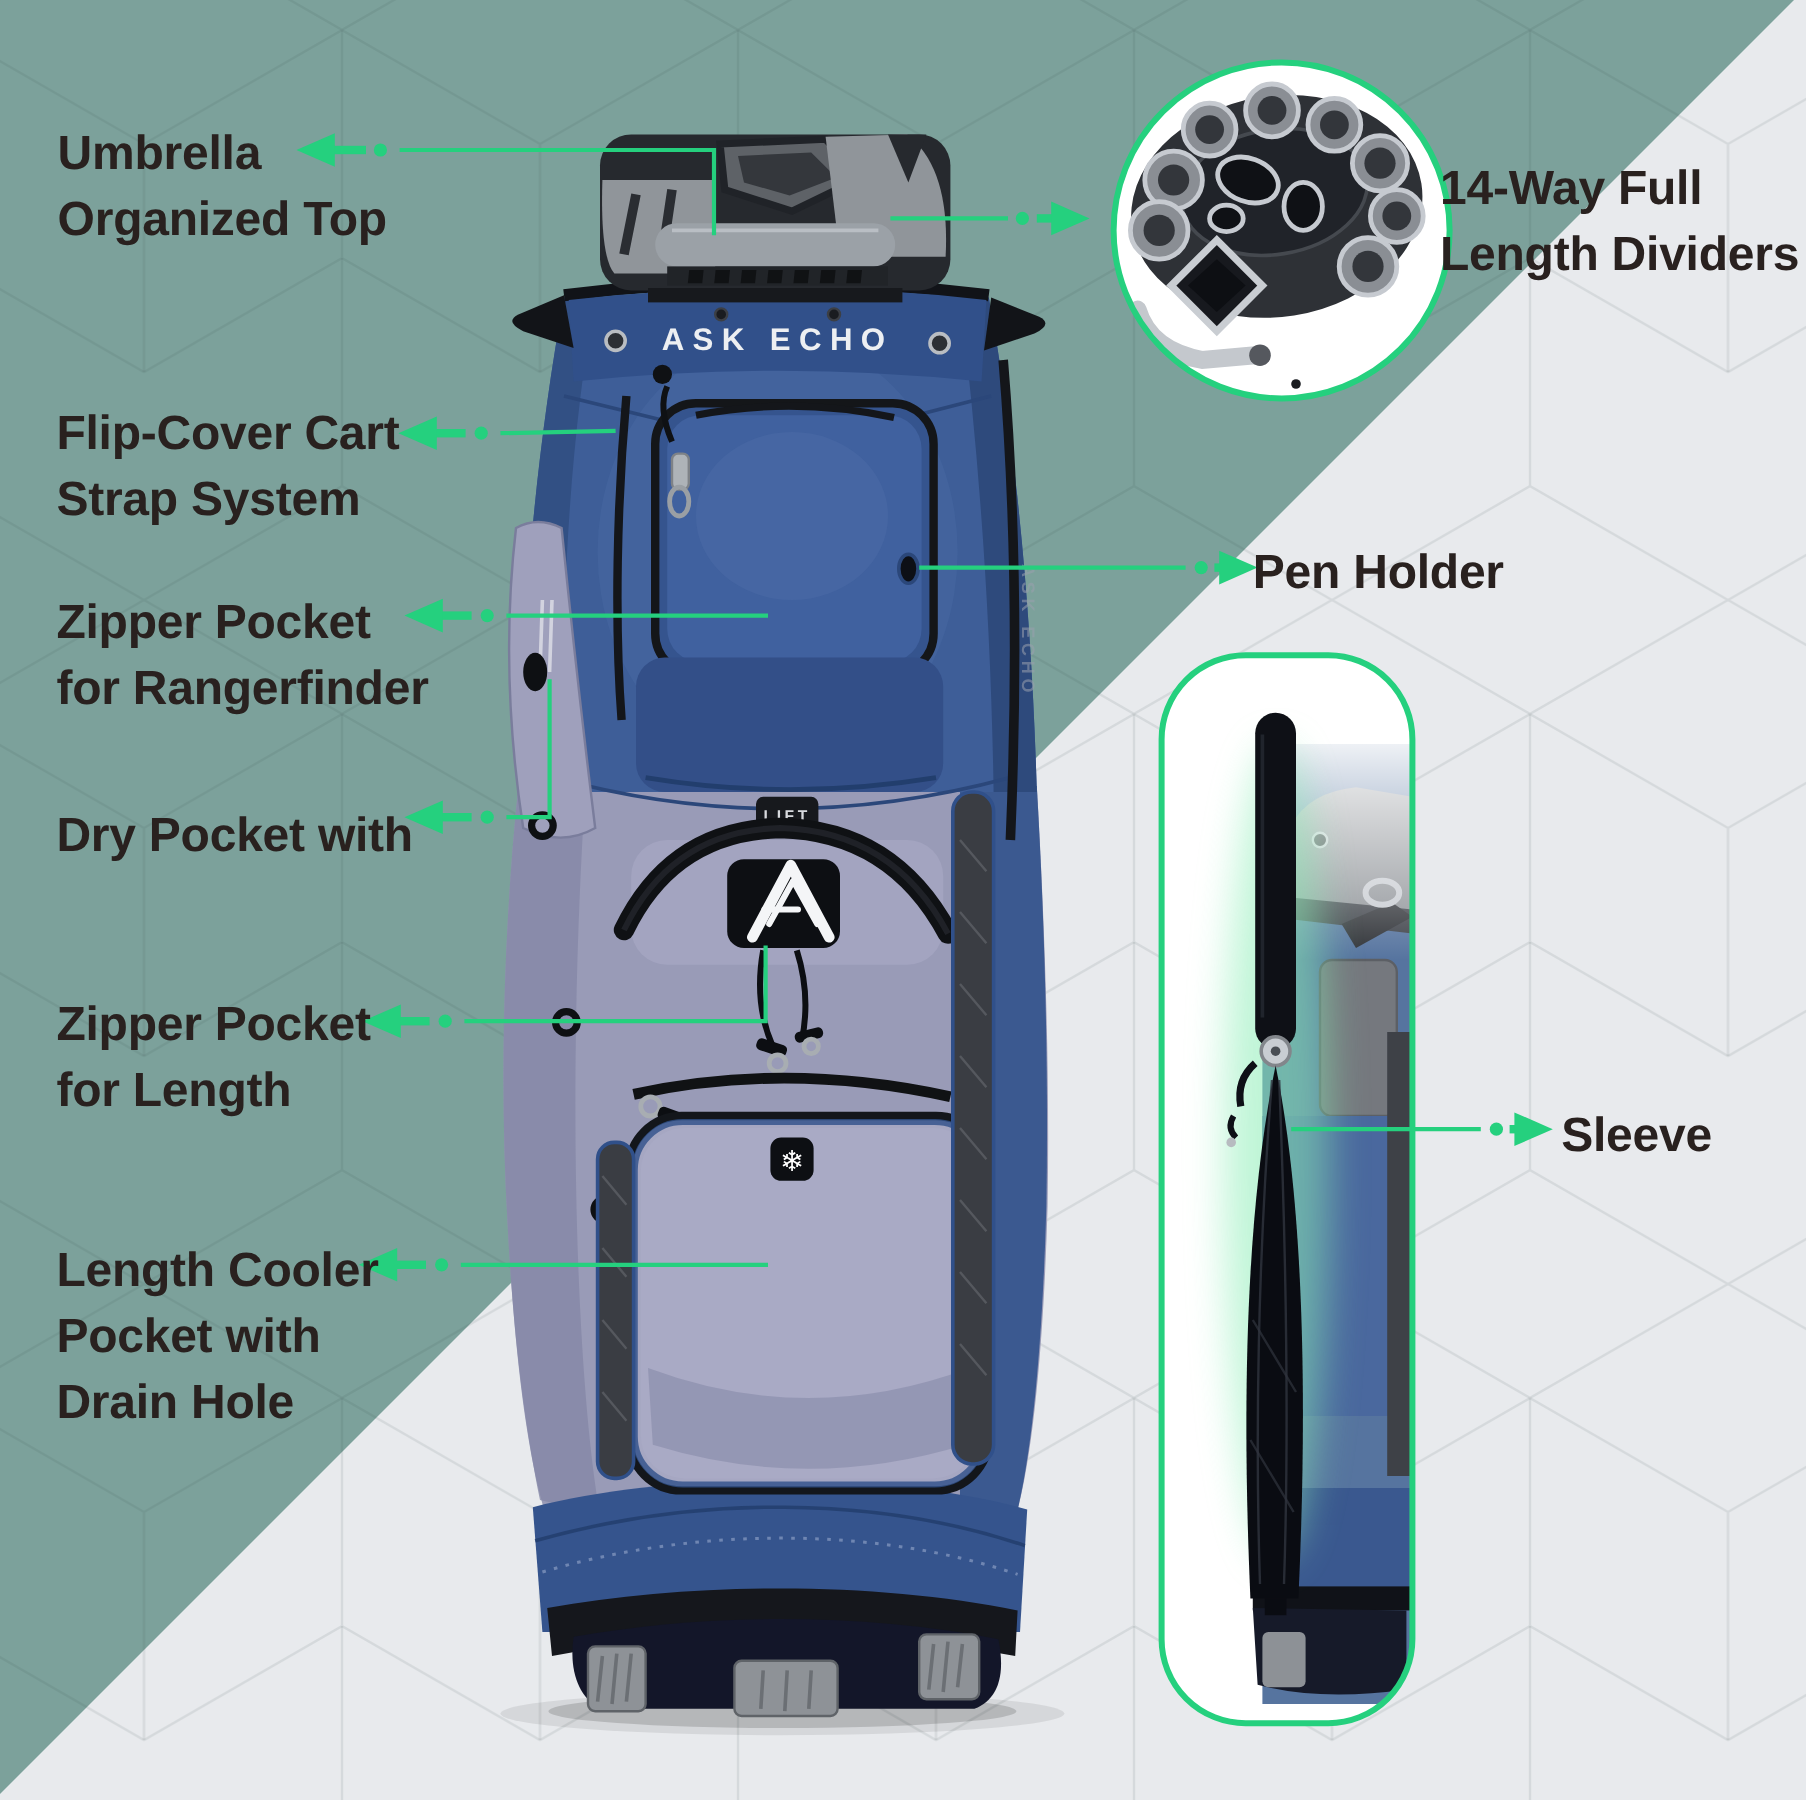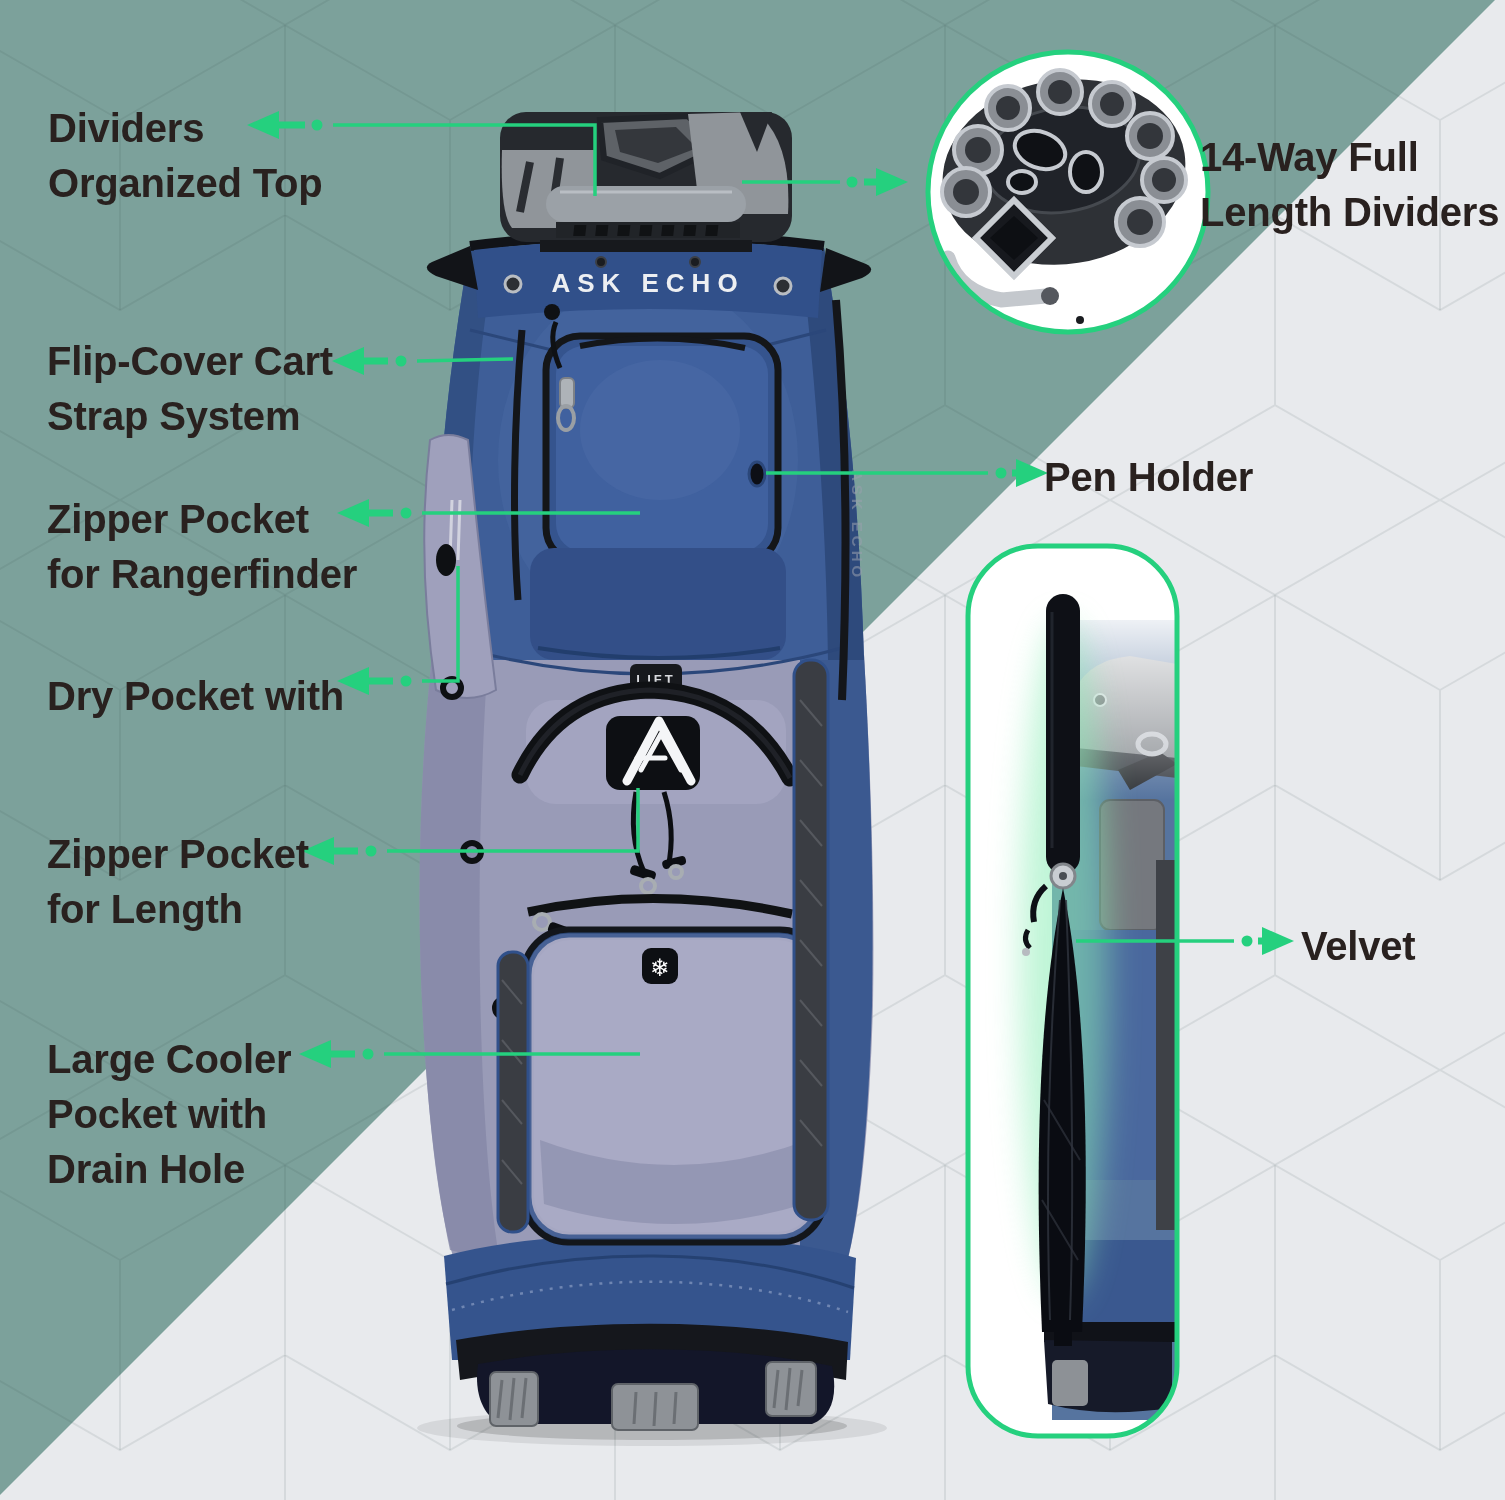--- a/index.html
+++ b/index.html
@@ -314,21 +314,21 @@
     <g>
       <line x1="1076" y1="941" x2="1234" y2="941"></line>
       <circle cx="1247" cy="941" r="5.5" stroke="none"></circle>
       <rect x="1258" y="937.5" width="26" height="7" stroke="none"></rect>
       <polygon points="1294,941 1262,927 1262,955" stroke="none"></polygon>
     </g>
   </g>
 </svg>
 
 <div class="callout" style="left:48px;top:101px">
-  <span>Dividers</span>
+  <span>Umbrella</span>
   <span>Organized Top</span>
 </div>
 <div class="callout" style="left:1200px;top:130px">
   <span>14-Way Full</span>
   <span>Length Dividers</span>
 </div>
 <div class="callout" style="left:47px;top:334px">
   <span>Flip-Cover Cart</span>
   <span>Strap System</span>
 </div>
@@ -340,19 +340,19 @@
   <span>Pen Holder</span>
 </div>
 <div class="callout" style="left:47px;top:669px">
   <span>Dry Pocket with</span>
 </div>
 <div class="callout" style="left:47px;top:827px">
   <span>Zipper Pocket</span>
   <span>for Length</span>
 </div>
 <div class="callout" style="left:47px;top:1032px">
-  <span>Large Cooler</span>
+  <span>Length Cooler</span>
   <span>Pocket with</span>
   <span>Drain Hole</span>
 </div>
 <div class="callout" style="left:1301px;top:919px">
-  <span>Velvet</span>
+  <span>Sleeve</span>
 </div>
 
 </body></html>

